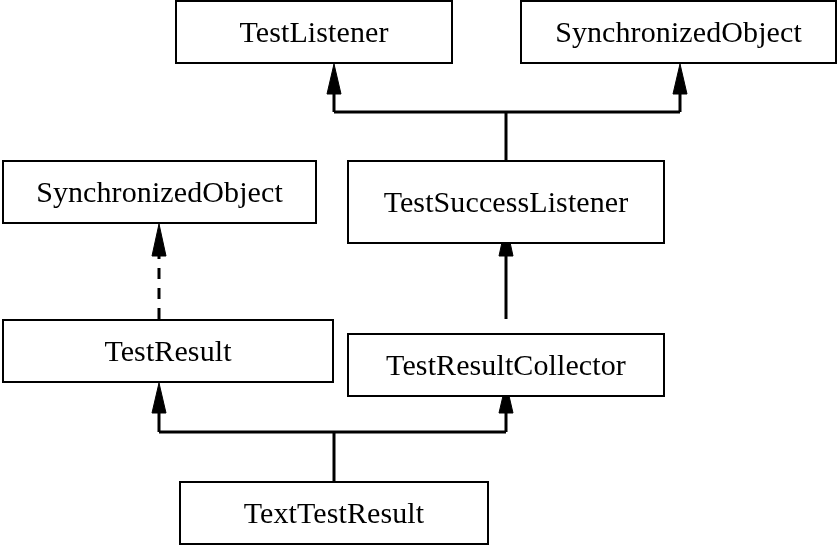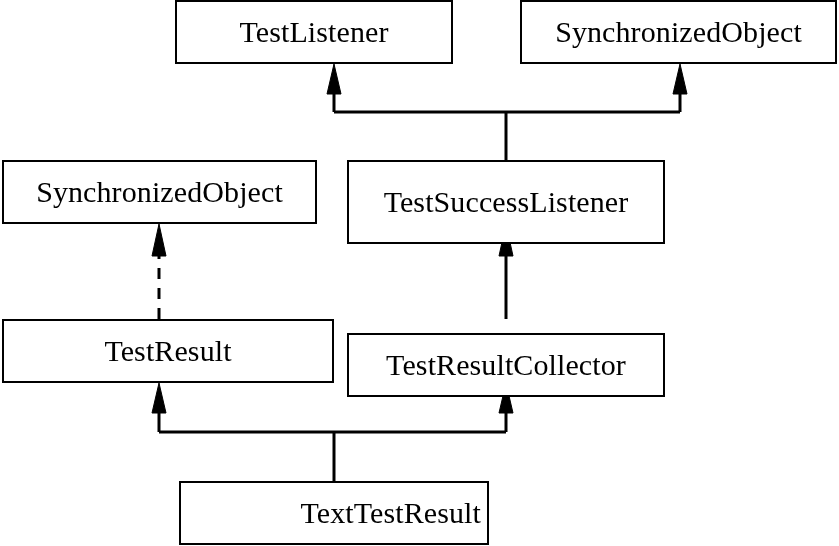--- a/index.html
+++ b/index.html
@@ -121,17 +121,17 @@
   </div>
 
   <div class="node" style="left:2px; top:319px; width:332px; height:64px;">
     <span class="node-label">TestResult</span>
   </div>
 
   <div class="node" style="left:347px; top:319px; width:318px; height:64px;margin-top:14px;">
     <span class="node-label">TestResultCollector</span>
   </div>
 
-  <div class="node" style="left:179px; top:481px; width:310px; height:64px;justify-content:flex-end;">
+  <div class="node" style="left:179px; top:481px; width:310px; height:64px;">
     <span class="node-label">TextTestResult</span>
   </div>
 
 </div>
 
 </body></html>

